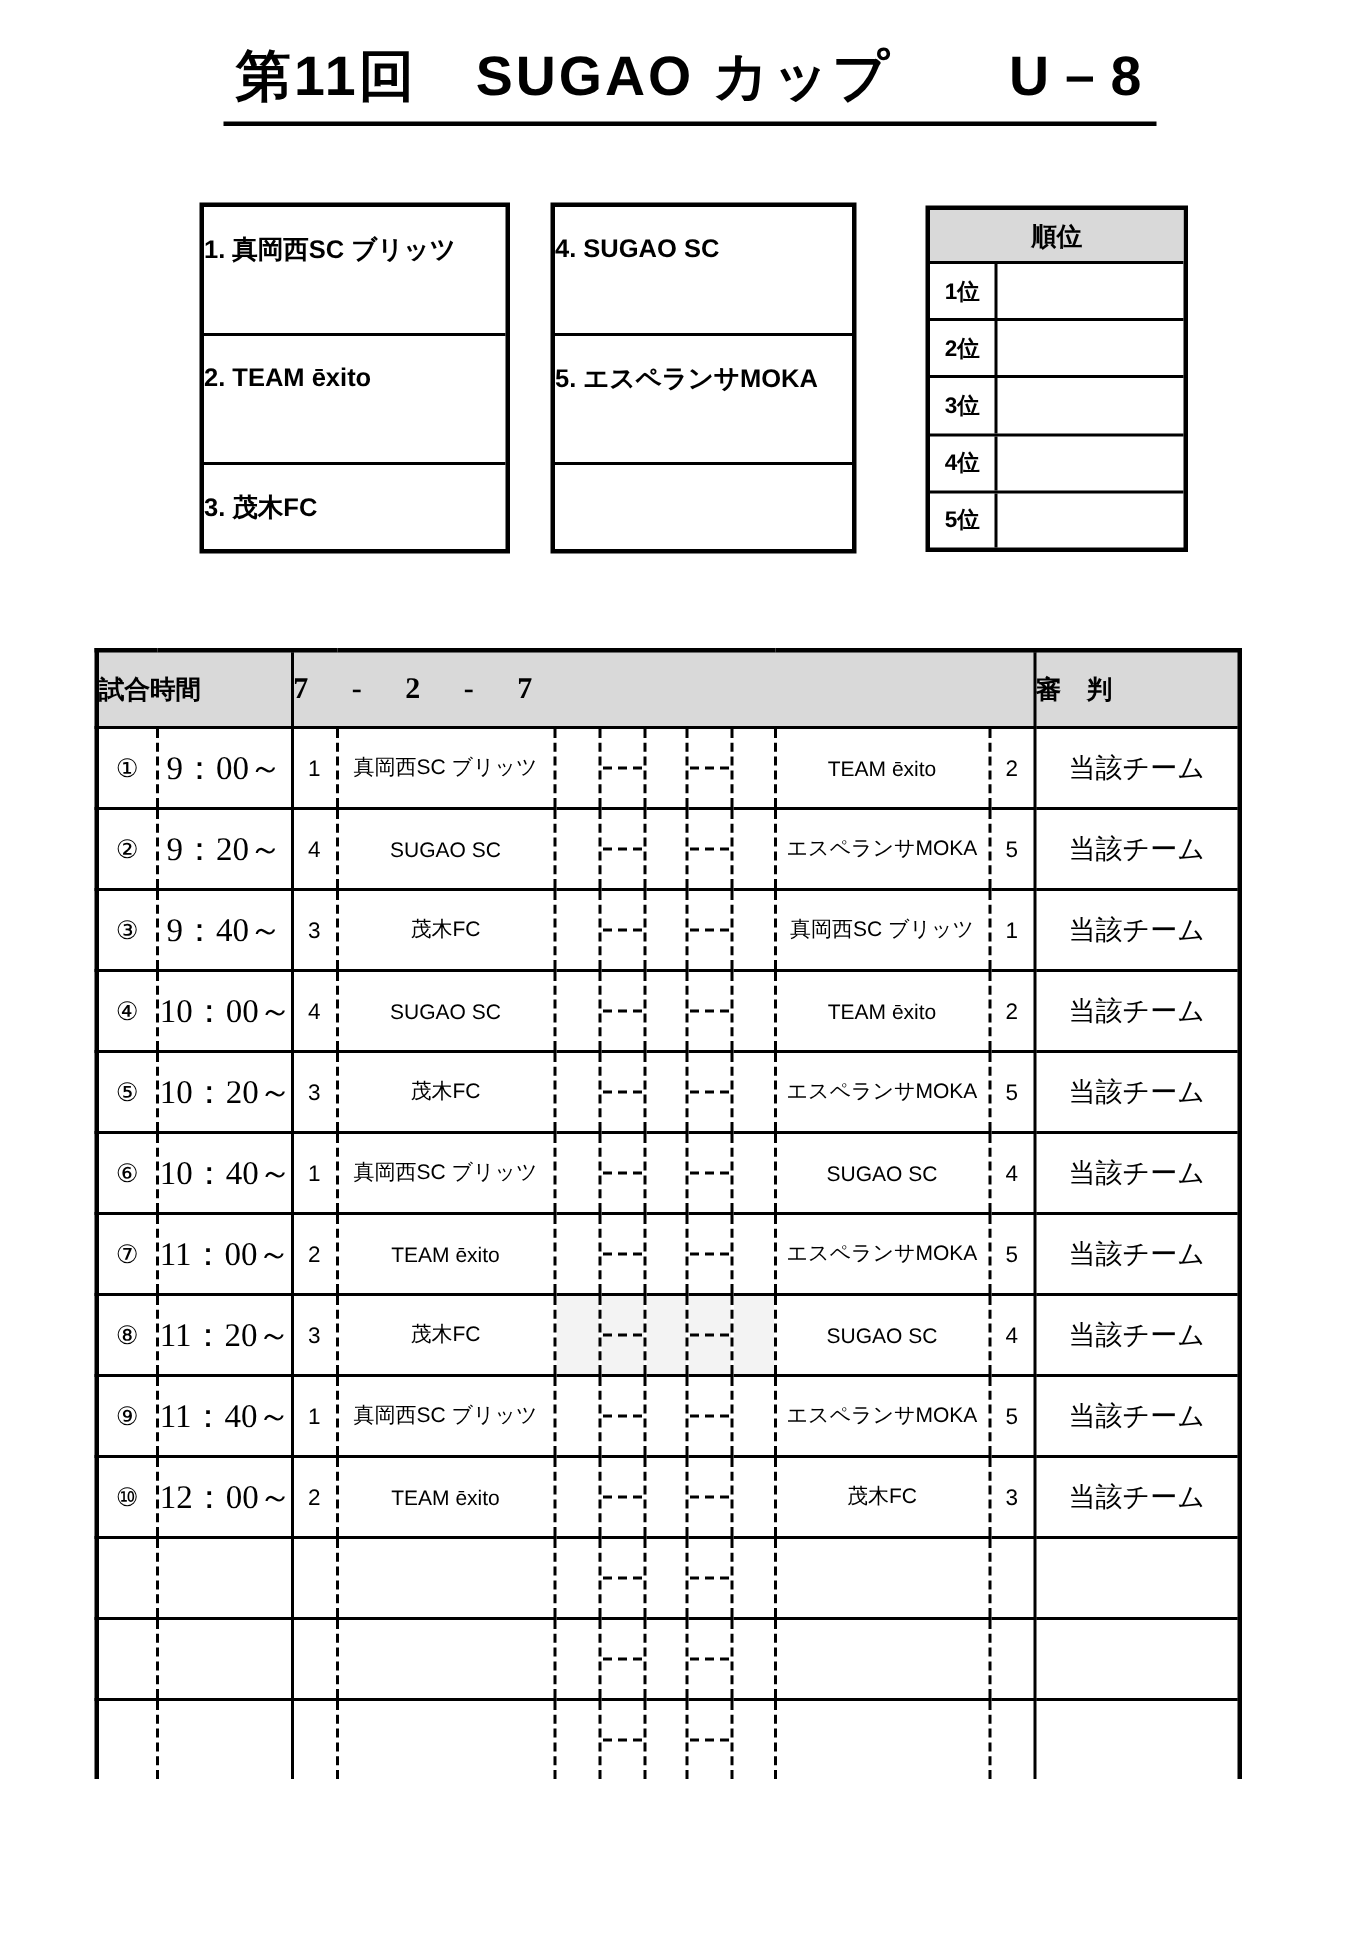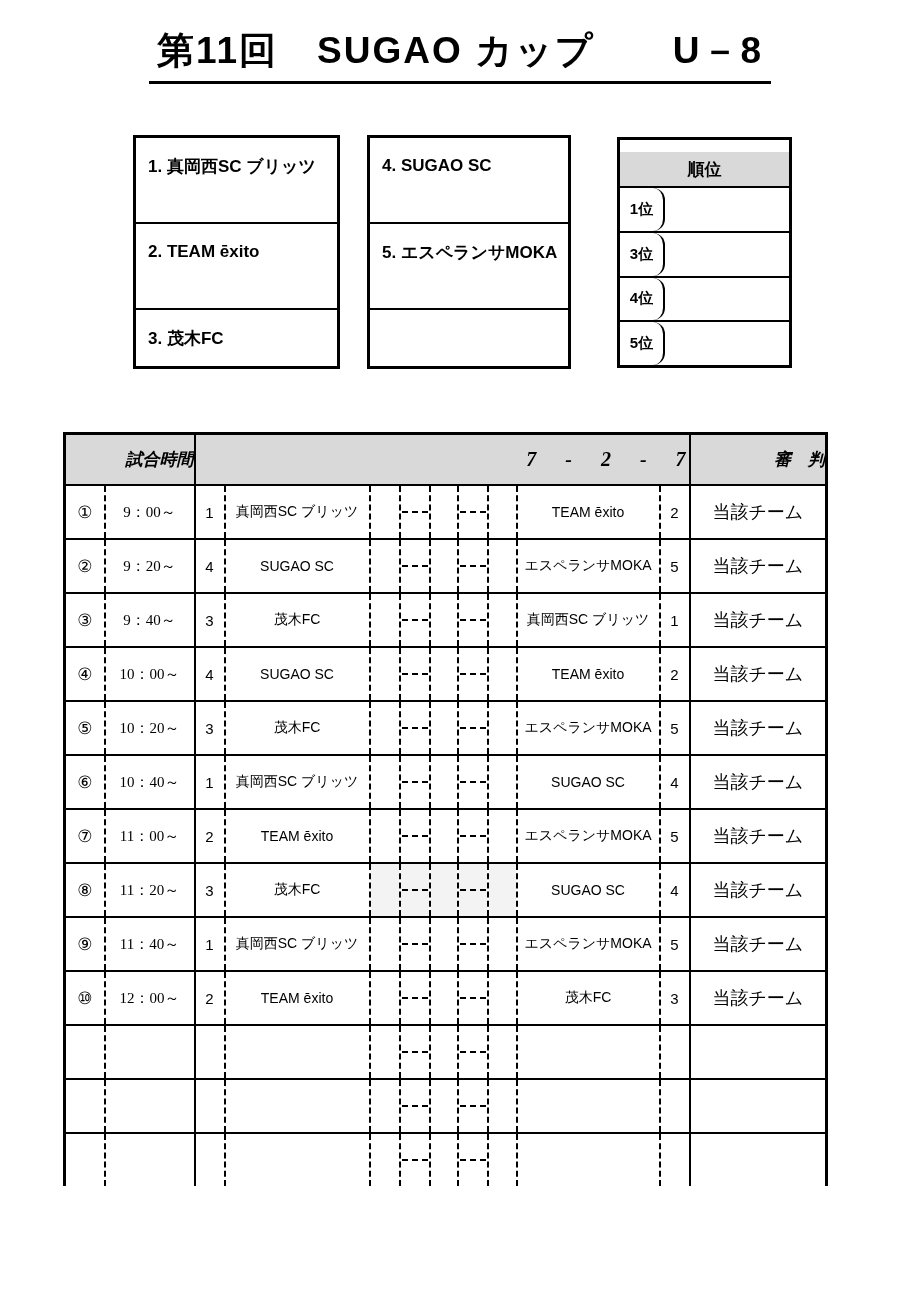--- a/index.html
+++ b/index.html
@@ -18,68 +18,67 @@
   }
 
   
   .team-box {
     position:absolute; border:3px solid #000; box-sizing:border-box;
     display:flex; flex-direction:column; background:#fff;
   }
   #team-box-1 { left:133px; top:135px; width:207px; height:234px; }
   #team-box-2 { left:367px; top:135px; width:204px; height:234px; }
   .team-box .cell {
-    flex:1; display:flex; align-items:center; padding-left:12px;
+    flex:1; display:flex; align-items:center; 
     font-weight:bold; font-size:17px; white-space:nowrap;
   }
   .team-box .cell + .cell { border-top:2px solid #000;margin-top:28px; }
 
   
   .rank {
     position:absolute; left:617px; top:137px; width:175px; height:231px;
     border:3px solid #000; box-sizing:border-box; display:flex; flex-direction:column;
     background:#fff;
   }
   .rank-header {
     height:34px; flex:none; border-bottom:2px solid #000;
     display:flex; align-items:center; justify-content:center;
     font-weight:bold; font-size:17px;
   }
   .rank-row { flex:1; display:flex; }
   .rank-row + .rank-row { border-top:2px solid #000; }
   .rank-label {
     width:43px; flex:none; border-right:2px solid #000;
     display:flex; align-items:center; justify-content:center;
-    font-weight:bold; font-size:15px;border-radius:12px;
+    font-weight:bold; font-size:15px;
   }
   .rank-value { flex:1; }
 
   
   table.sched {
     position:absolute; left:63px; top:432px; width:762px;
     border-collapse:collapse; table-layout:fixed;
     border:3px solid #000; background:#fff;
   }
   .sched th {
     border:2px solid #000; height:49px;
-    font-size:17px; font-weight:bold; text-align:right; vertical-align:middle;
+    font-size:17px; font-weight:bold; text-align:left; vertical-align:middle;
     padding:0;
-    font-style:italic;
   }
   .sched th.fmt {
     font-family:"Liberation Serif","DejaVu Serif",serif;
     font-size:20px; letter-spacing:3px; word-spacing:18px; font-weight:bold;
   }
   .sched td {
     border-top:2px solid #000; border-bottom:2px solid #000;
     height:52px; padding:0 1px; text-align:center; vertical-align:middle;
     font-size:15px; white-space:nowrap; overflow:hidden;
   }
   td.c-no   { border-right:2px dashed #000; font-size:17px; }
-  td.c-time { border-right:2px solid  #000; font-size:15px; }
+  td.c-time { border-right:2px solid  #000; font-size:22px; }
   td.c-hn   { border-right:2px dashed #000; font-size:15px; }
   td.c-home { border-right:2px dashed #000; font-size:14px; }
   td.sc     { border-right:2px dashed #000; padding:0; }
   td.c-away { border-right:2px dashed #000; font-size:14px; }
   td.c-an   { border-right:2px solid  #000; font-size:15px; }
   td.c-ref  { font-size:18px; }
   .dash-line { height:0; border-top:2px dashed #000; margin:0 1px; }
   tr.shade td.sc { background:#f3f3f3; }
 </style>
 </head>
@@ -97,23 +96,27 @@
     <div class="cell">3. 茂木FC</div>
   </div>
 
   <div class="team-box" id="team-box-2">
     <div class="cell">4. SUGAO SC</div>
     <div class="cell">5. エスペランサMOKA</div>
     <div class="cell"></div>
   </div>
 
   <div class="rank">
-    <div class="rank-header" style="background:#d9d9d9;margin-top:12px;">順位</div>
+    <div class="rank-header" style="background:#d9d9d9;">順位</div>
     <div class="rank-row">
       <div class="rank-label">1位</div>
+      <div class="rank-value"></div>
+    </div>
+    <div class="rank-row">
+      <div class="rank-label">2位</div>
       <div class="rank-value"></div>
     </div>
     <div class="rank-row">
       <div class="rank-label">3位</div>
       <div class="rank-value"></div>
     </div>
     <div class="rank-row">
       <div class="rank-label">4位</div>
       <div class="rank-value"></div>
     </div>

